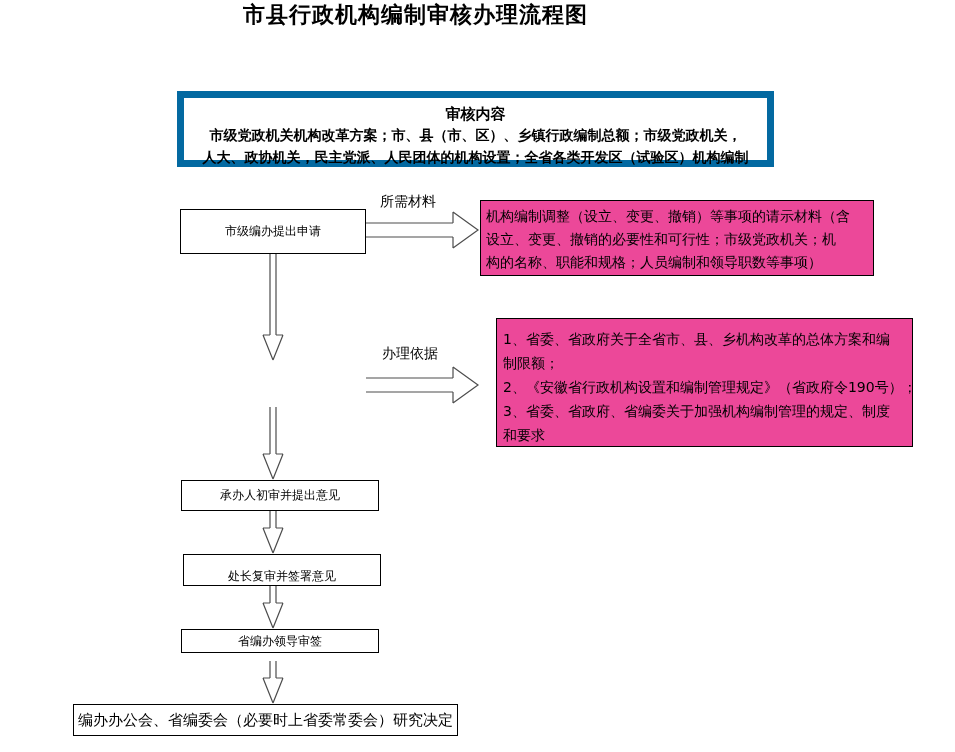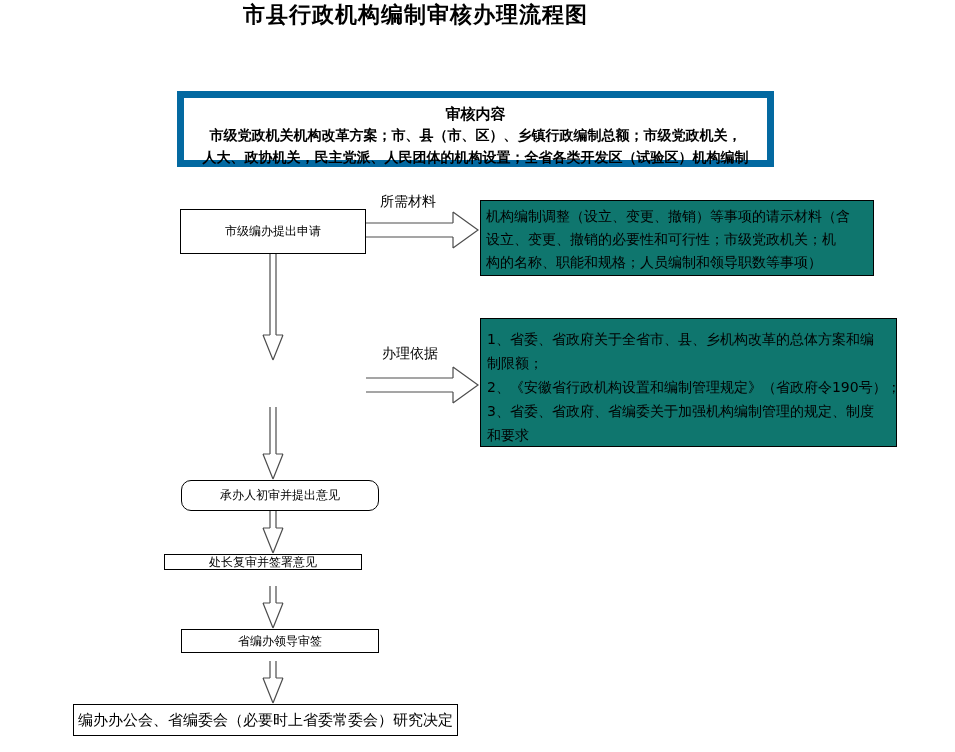--- a/index.html
+++ b/index.html
@@ -39,33 +39,33 @@
 
   .flow-box {
     border: 1px solid #000;
     background: #fff;
     display: flex; align-items: center; justify-content: center;
     font-size: 12px;
     white-space: nowrap;
   }
   #step1 { left: 180px; top: 209px; width: 186px; height: 45px; }
   #step2 { left: 180px; top: 361px; width: 186px; height: 46px; }
-  #step3 { left: 181px; top: 480px; width: 198px; height: 31px; border-radius: 10px; }
-  #step4 { left: 164px; top: 554px; width: 198px; height: 16px; }
+  #step3 { left: 181px; top: 480px; width: 198px; height: 31px; }
+  #step4 { left: 183px; top: 554px; width: 198px; height: 32px; align-items: flex-end; }
   #step5 { left: 181px; top: 629px; width: 198px; height: 24px; }
   #step6 { left:  73px; top: 704px; width: 385px; height: 32px; font-size: 15px; }
 
   .note-box {
     border: 1px solid #000;
-    background: #0f766e;
+    background: #ec4899;
     font-size: 14px;
   }
   #materials-box { left: 480px; top: 200px; width: 394px; height: 76px; padding: 4px 5px 0 5px; }
   #materials-box .nline { line-height: 23px; white-space: nowrap; }
-  #basis-box { left: 480px; top: 318px; width: 417px; height: 129px; padding: 8px 6px 0 6px; }
+  #basis-box { left: 496px; top: 318px; width: 417px; height: 129px; padding: 8px 6px 0 6px; }
   #basis-box .nline { line-height: 24px; white-space: nowrap; }
 
   .arrow-label {
     font-size: 14px;
     white-space: nowrap;
   }
   #materials-label { left: 380px; top: 193px; }
   #basis-label { left: 382px; top: 345px; }
 
   svg.arrow { position: absolute; overflow: visible; }

